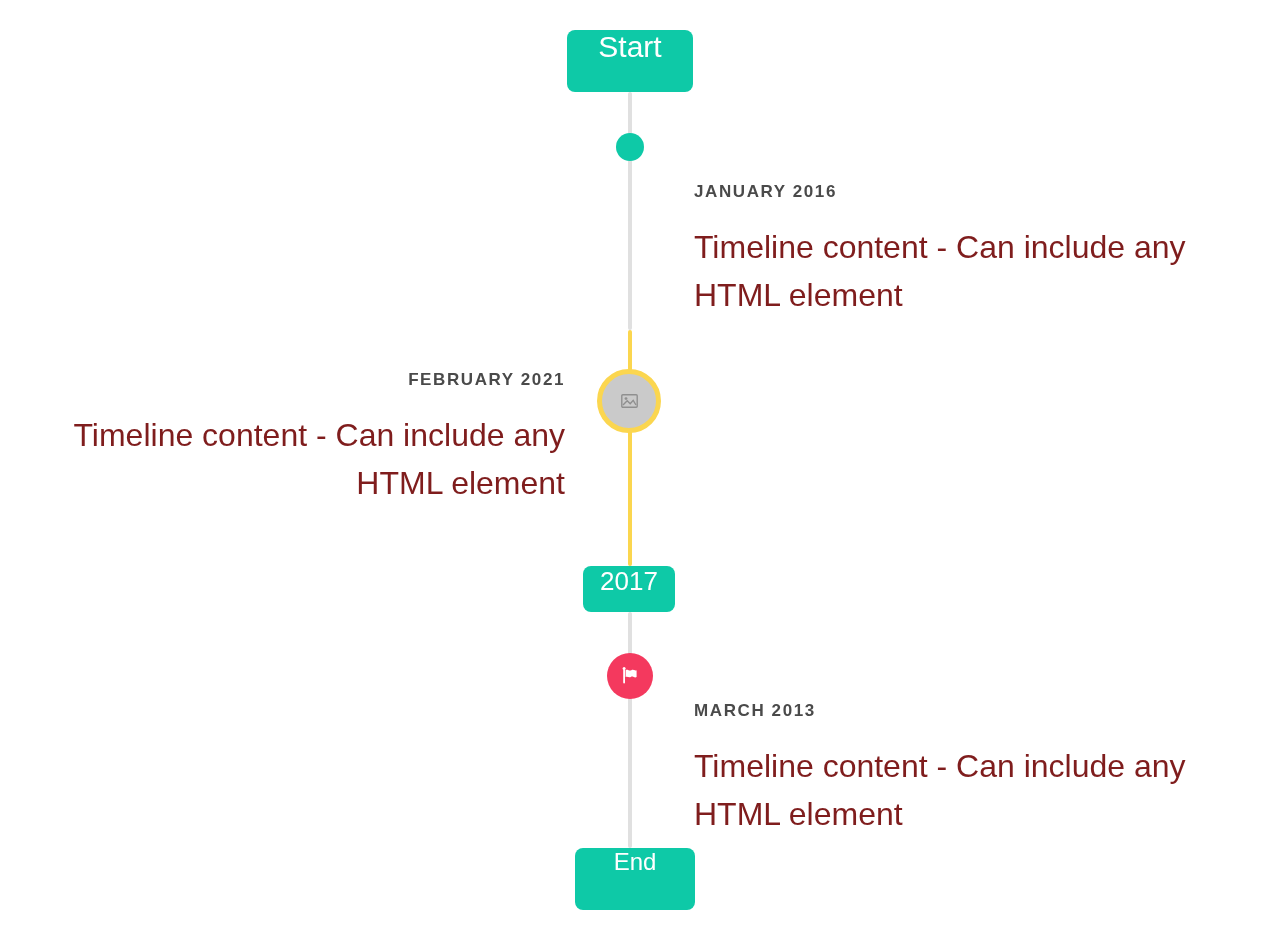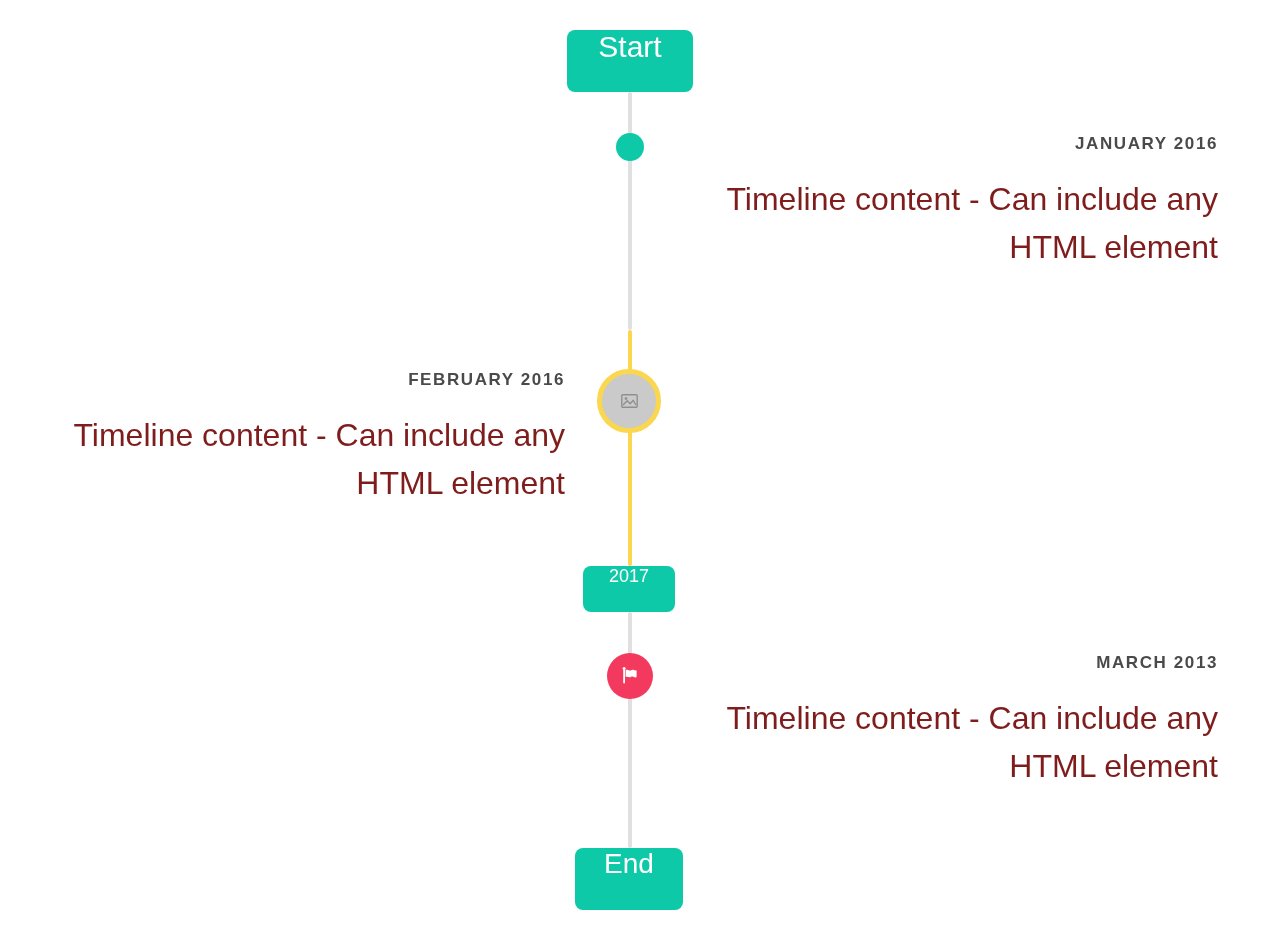--- a/index.html
+++ b/index.html
@@ -34,22 +34,22 @@
     position: absolute;
     background: #0ec9a7;
     color: #ffffff;
     display: flex;
     align-items: flex-start;
     justify-content: center;
     border-radius: 8px;
     z-index: 3;
   }
   #badge-start { left: 567px; top: 30px;  width: 126px; height: 62px; font-size: 30px; }
-  #badge-year  { left: 583px; top: 566px; width: 92px;  height: 46px; font-size: 18px; }
-  #badge-end   { left: 575px; top: 848px; width: 108px; height: 62px; font-size: 28px; }
+  #badge-year  { left: 583px; top: 566px; width: 92px;  height: 46px; font-size: 26px; }
+  #badge-end   { left: 575px; top: 848px; width: 120px; height: 62px; font-size: 24px; }
 
   
   .marker {
     position: absolute;
     border-radius: 50%;
     display: flex;
     align-items: center;
     justify-content: center;
     z-index: 2;
   }
@@ -70,21 +70,21 @@
     width: 46px; height: 46px;
     background: #f4395e;
   }
 
   
   .event {
     position: absolute;
     width: 524px;
     z-index: 1;
   }
-  .event.right { left: 694px; text-align: right; }
+  .event.right { left: 694px; text-align: left; margin-top: 48px; }
   .event.left  { left: 41px;  text-align: right; }
   #event-january  { top: 133px; }
   #event-february { top: 369px; }
   #event-march    { top: 652px; }
 
   .event-date {
     font-size: 17px;
     font-weight: bold;
     letter-spacing: 1.6px;
     line-height: 22px;
@@ -122,21 +122,21 @@
   <div class="marker" id="marker-february">
     <span class="icon-broken-image">
       <svg width="17" height="14" viewBox="0 0 17 14" fill="none" xmlns="http://www.w3.org/2000/svg">
         <rect x="0.8" y="0.8" width="15.4" height="12.4" rx="1" stroke="#8f8f8f" stroke-width="1.4"></rect>
         <circle cx="5" cy="4.6" r="1.4" fill="#8f8f8f"></circle>
         <path d="M2 11 L6.2 6.8 L9.2 9.8 L12.2 6.4 L15 11" stroke="#8f8f8f" stroke-width="1.4" fill="none"></path>
       </svg>
     </span>
   </div>
   <div class="event left" id="event-february">
-    <div class="event-date">FEBRUARY 2016</div>
+    <div class="event-date">FEBRUARY 2021</div>
     <div class="event-content">Timeline content - Can include any HTML element</div>
   </div>
 
   <div class="badge" id="badge-year">
     <span>2017</span>
   </div>
 
   <div class="marker" id="marker-march">
     <span class="icon-flag">
       <svg width="24" height="24" viewBox="0 0 24 24" xmlns="http://www.w3.org/2000/svg">

